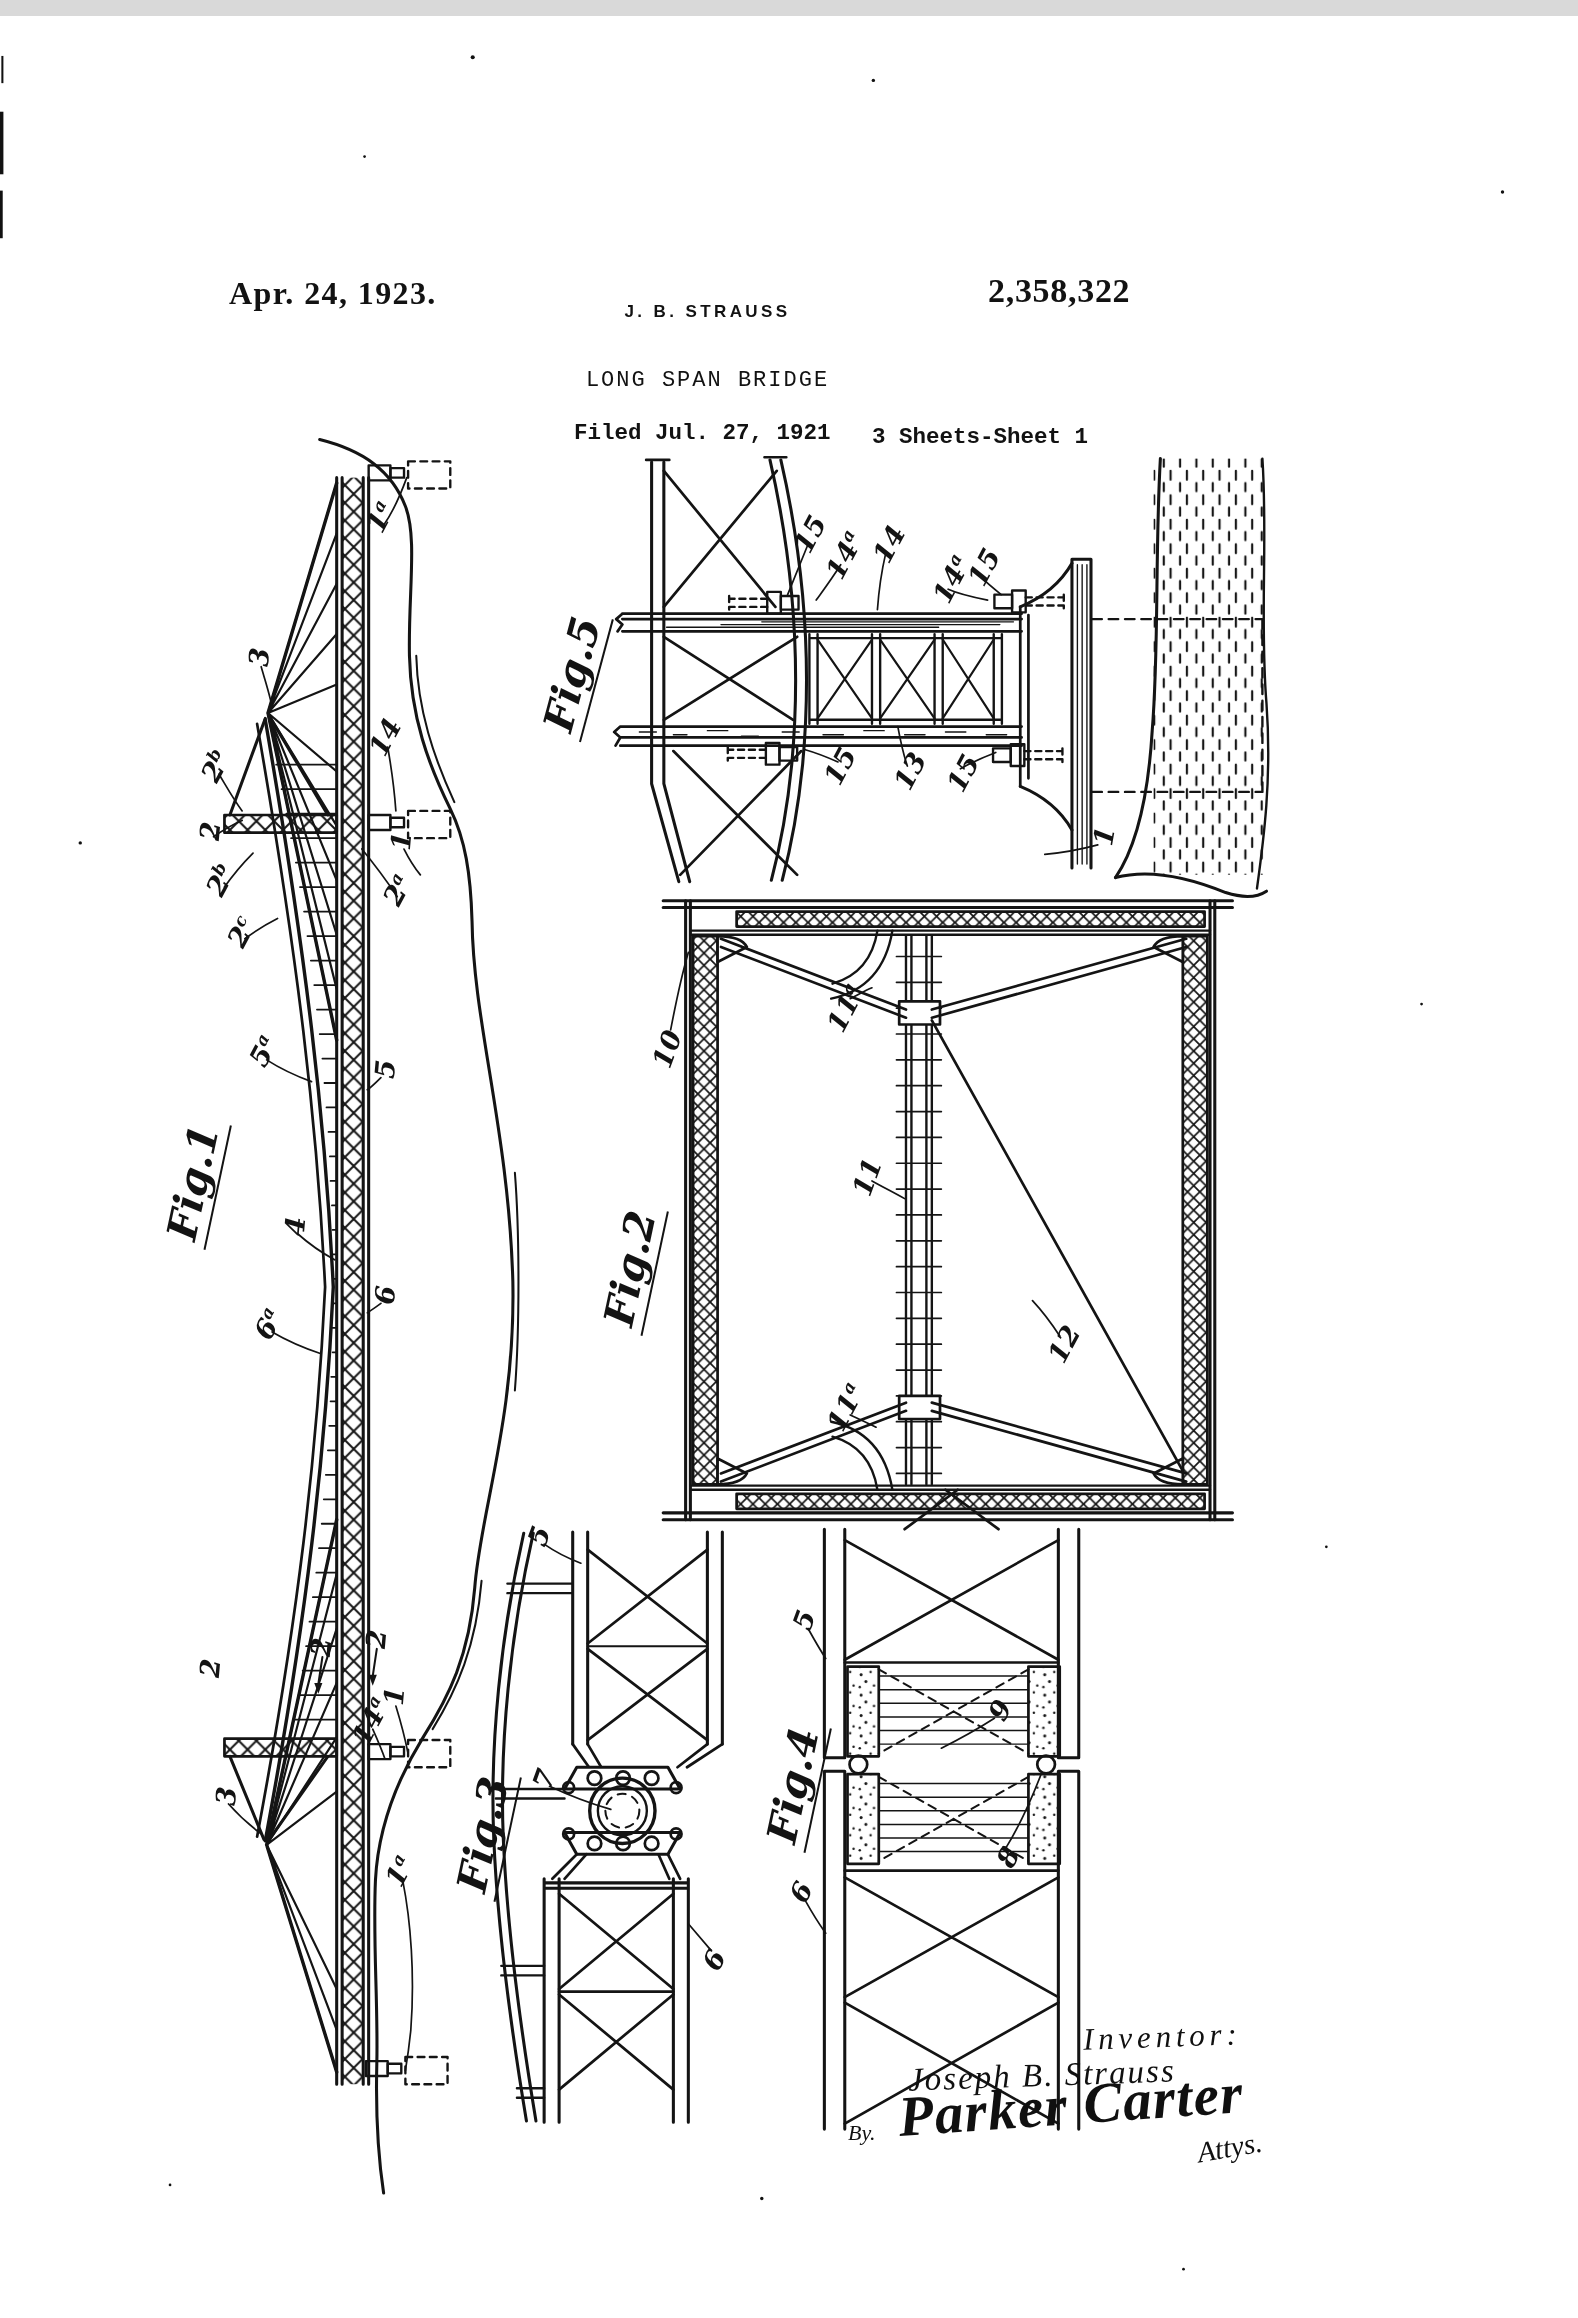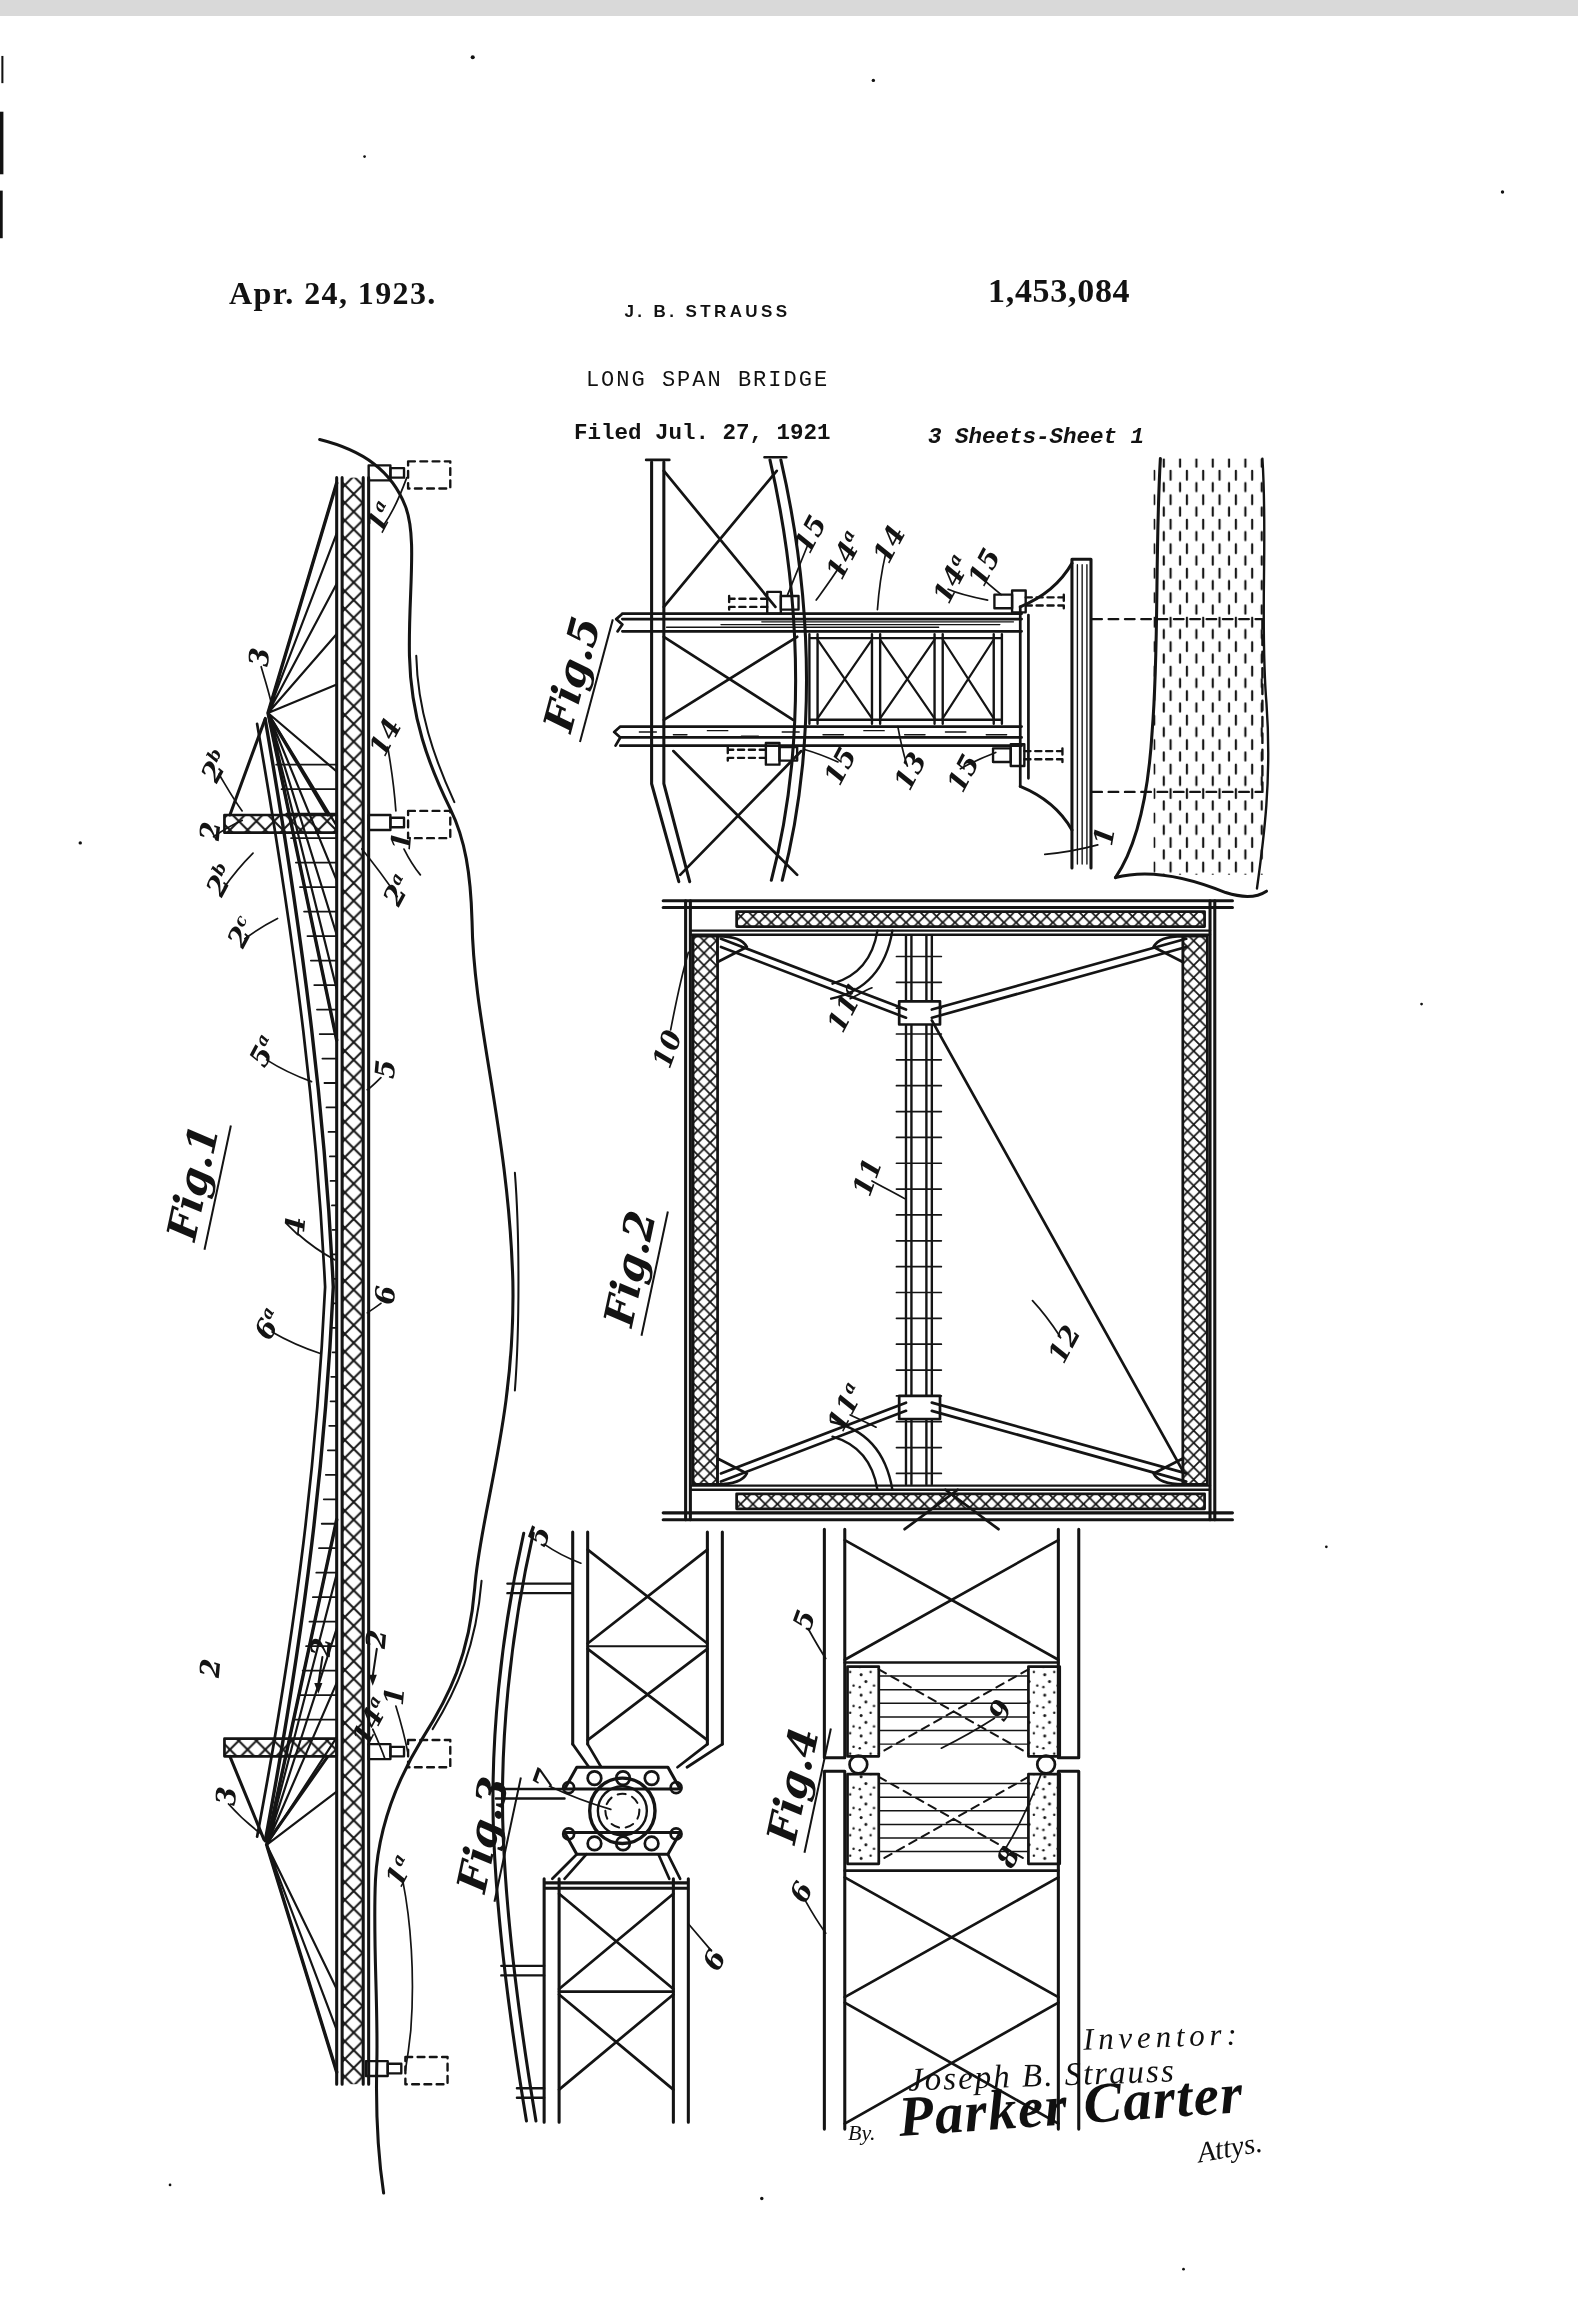--- a/index.html
+++ b/index.html
@@ -7,21 +7,21 @@
          font-family:"Liberation Serif",serif;color:#121212;margin-top:16px;}
   .art{position:absolute;left:0;top:0;width:1578px;height:2319px;}
   .txt{position:absolute;white-space:nowrap;}
   .hdr-date{left:229px;top:259px;font-size:32px;font-weight:bold;letter-spacing:1.4px;}
   .hdr-num{left:988px;top:256px;font-size:34px;font-weight:bold;letter-spacing:0.7px;}
   .hdr-name{left:524px;top:286px;width:367px;text-align:center;
             font-family:"Liberation Sans",sans-serif;font-size:17px;font-weight:bold;letter-spacing:3.4px;}
   .hdr-title{left:524px;top:352px;width:367px;text-align:center;
              font-family:"Liberation Mono",monospace;font-size:22px;font-weight:normal;letter-spacing:2px;}
   .hdr-filed{left:574px;top:404px;font-family:"Liberation Mono",monospace;font-size:22.5px;font-weight:bold;}
-  .hdr-sheet{left:928px;top:408px;font-family:"Liberation Mono",monospace;font-size:22.5px;font-weight:bold;font-style:italic;}
+  .hdr-sheet{left:872px;top:408px;font-family:"Liberation Mono",monospace;font-size:22.5px;font-weight:bold;}
   .part-label{position:absolute;font-family:"DejaVu Serif",serif;font-style:italic;font-weight:700;
               font-size:27px;line-height:1;color:#131313;}
   .part-label sup{font-size:17px;}
   .fig-label{position:absolute;font-family:"DejaVu Serif",serif;font-style:italic;font-weight:700;
              font-size:41px;line-height:1;color:#131313;border-bottom:2.7px solid #131313;padding:0 5.4px 2.7px 5.4px;}
   .sig{position:absolute;font-style:italic;white-space:nowrap;color:#101010;}
   .sig-inventor{left:1083px;top:2003px;font-size:31px;letter-spacing:4.8px;transform:rotate(-2deg);}
   .sig-name{left:908px;top:2041px;font-size:33px;letter-spacing:2px;transform:rotate(-2deg);}
   .sig-by{left:848px;top:2104px;font-size:22px;}
   .sig-firm{left:898px;top:2056px;font-size:57px;font-weight:bold;letter-spacing:1.4px;transform:rotate(-4deg);}
@@ -224,21 +224,21 @@
       <rect x="1246" y="2584" width="46" height="132" fill="url(#pSpeck)" stroke-width="4"></rect>
       <rect x="1512" y="2584" width="46" height="132" fill="url(#pSpeck)" stroke-width="4"></rect>
       <path stroke-width="2.2" d="M1292 2598 H1512 M1292 2618 H1512 M1292 2638 H1512 M1292 2658 H1512 M1292 2678 H1512 M1292 2698 H1512"></path>
       <path stroke-width="3" stroke-dasharray="12 9" d="M1292 2588 L1512 2712 M1512 2588 L1292 2712"></path>
       <path stroke-width="4" d="M1242 2726 H1556 M1242 2736 L1556 2912 M1556 2736 L1242 2912 M1242 2920 L1556 3098 M1556 2920 L1242 3098"></path>
       <path stroke-width="2.5" d="M1188 2370 C1198 2388 1206 2402 1214 2414 M1462 2502 C1434 2520 1408 2534 1384 2546 M1478 2694 C1498 2662 1516 2622 1530 2586 M1184 2770 C1194 2788 1204 2804 1214 2818"></path>
     </g>
   </svg>
 
   <div class="txt hdr-date">Apr. 24, 1923.</div>
-  <div class="txt hdr-num">1,453,084</div>
+  <div class="txt hdr-num">2,358,322</div>
   <div class="txt hdr-name">J. B. STRAUSS</div>
   <div class="txt hdr-title">LONG SPAN BRIDGE</div>
   <div class="txt hdr-filed">Filed Jul. 27, 1921</div>
   <div class="txt hdr-sheet">3 Sheets-Sheet 1</div>
 
   <div style="position:absolute;inset:0;">
       <div class="fig-label" style="left: 196px; top: 1167px; transform: translate(-50%, -50%) rotate(-78deg);">Fig.1</div>
       <div class="fig-label" style="left: 575px; top: 659px; transform: translate(-50%, -50%) rotate(-75deg);">Fig.5</div>
       <div class="fig-label" style="left: 633px; top: 1253px; transform: translate(-50%, -50%) rotate(-78deg);">Fig.2</div>
       <div class="fig-label" style="left: 486px; top: 1819px; transform: translate(-50%, -50%) rotate(-78deg);">Fig.3</div>

